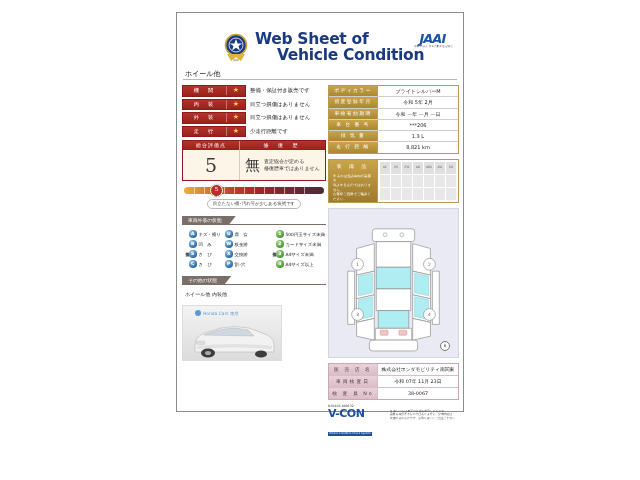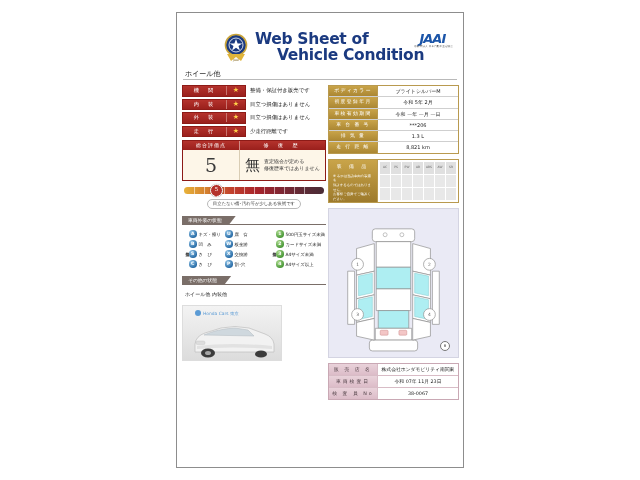--- a/index.html
+++ b/index.html
@@ -3,21 +3,21 @@
 <meta charset="utf-8">
 <style>
   html,body{margin:0;padding:0;}
   body{
     width:640px;height:480px;overflow:hidden;
     background:#ffffff;
     font-family:"DejaVu Sans","Liberation Sans",sans-serif;
   }
   .stage{position:relative;width:640px;height:480px;background:#fff;}
   .sheet{
-    position:absolute;left:176px;top:12px;width:288px;height:456px;
+    position:absolute;left:176px;top:12px;width:288px;height:400px;
     background:#fff;border:1px solid #8d8d8d;box-sizing:border-box;
   }
   
   .hdr{position:relative;height:62px;}
   .jaai-emblem{
     position:absolute;left:45px;top:20px;width:28px;height:30px;
   }
   .title{
     position:absolute;left:78px;top:18px;
     color:#1b3a80;font-weight:bold;font-size:15.5px;line-height:16px;
@@ -509,17 +509,27 @@
           <div class="drow">
             <div class="d-l">車両検査日</div>
             <div class="d-v">令和 07年 11月 23日</div>
           </div>
           <div class="drow">
             <div class="d-l">検 査 員 No</div>
             <div class="d-v">38-0067</div>
           </div>
         </div>
 
+        <div class="vcon">
+          <div class="vcon-l">
+            <div class="code">N30103-000132</div>
+            <div class="big">V-CON</div>
+            <div class="bar">Vehicle Condition Check System</div>
+          </div>
+          <div class="vcon-r" style="white-space:pre-line">※ 本シートは車両の状態を表示したもので、
+品質を保証するものではありません。記載内容は
+検査時点のものです。お取り扱いにご注意ください。</div>
+        </div>
 
       </div>
     </div>
   </div>
 </div>
 
 </body></html>

